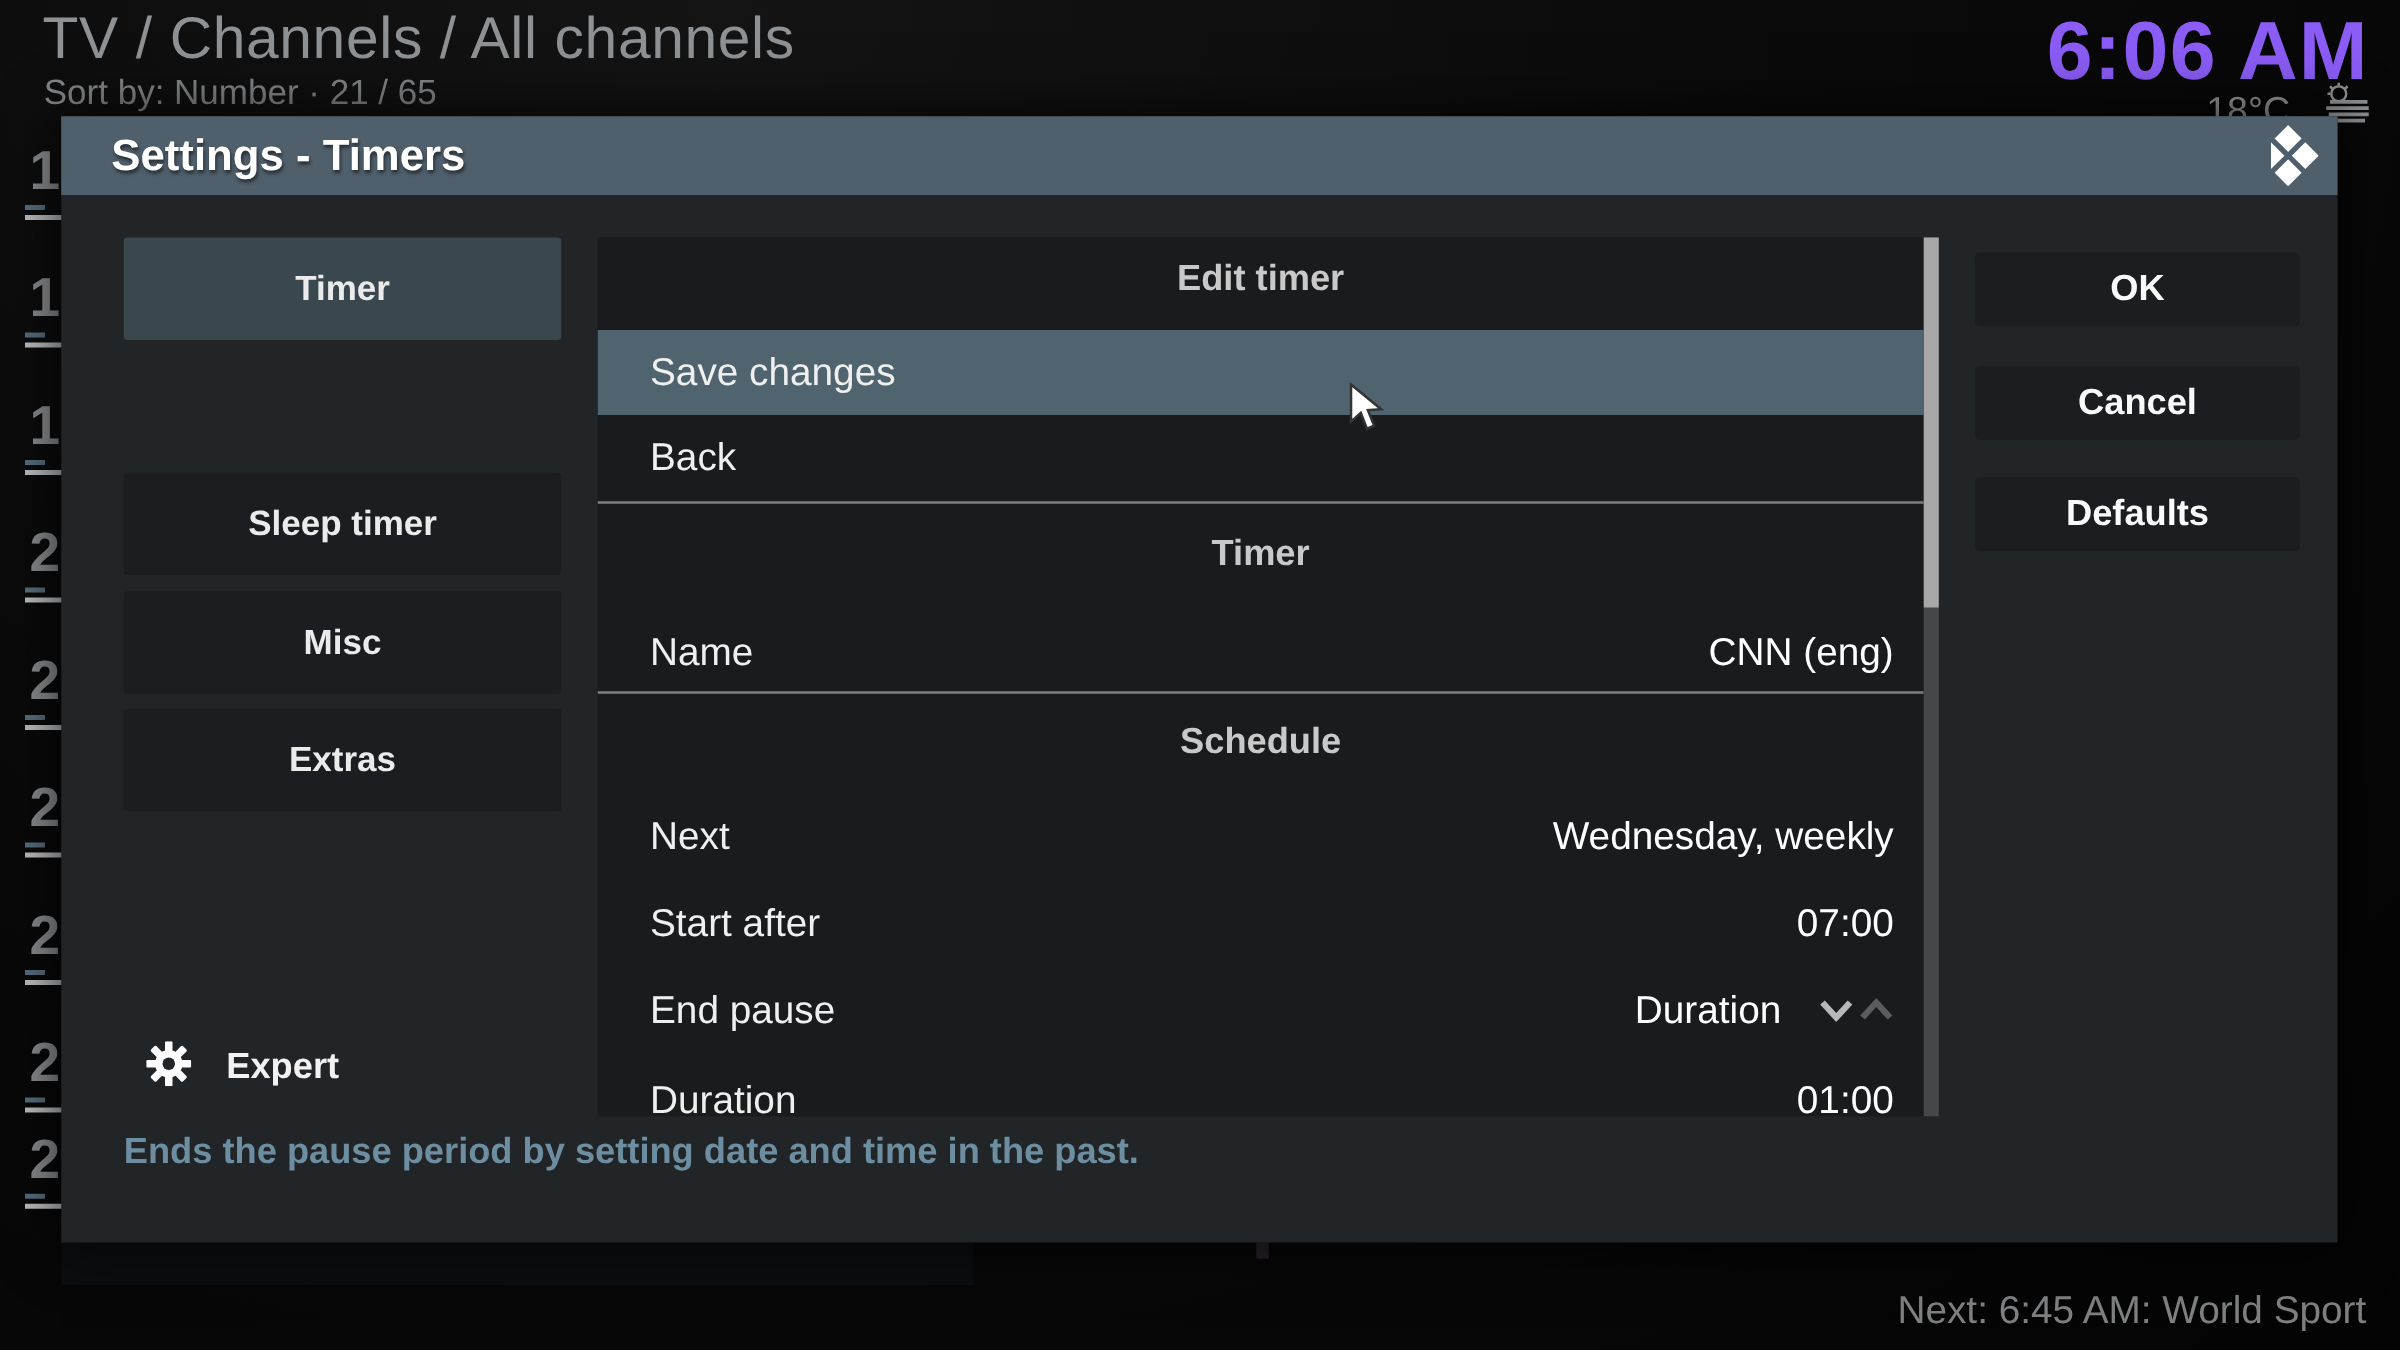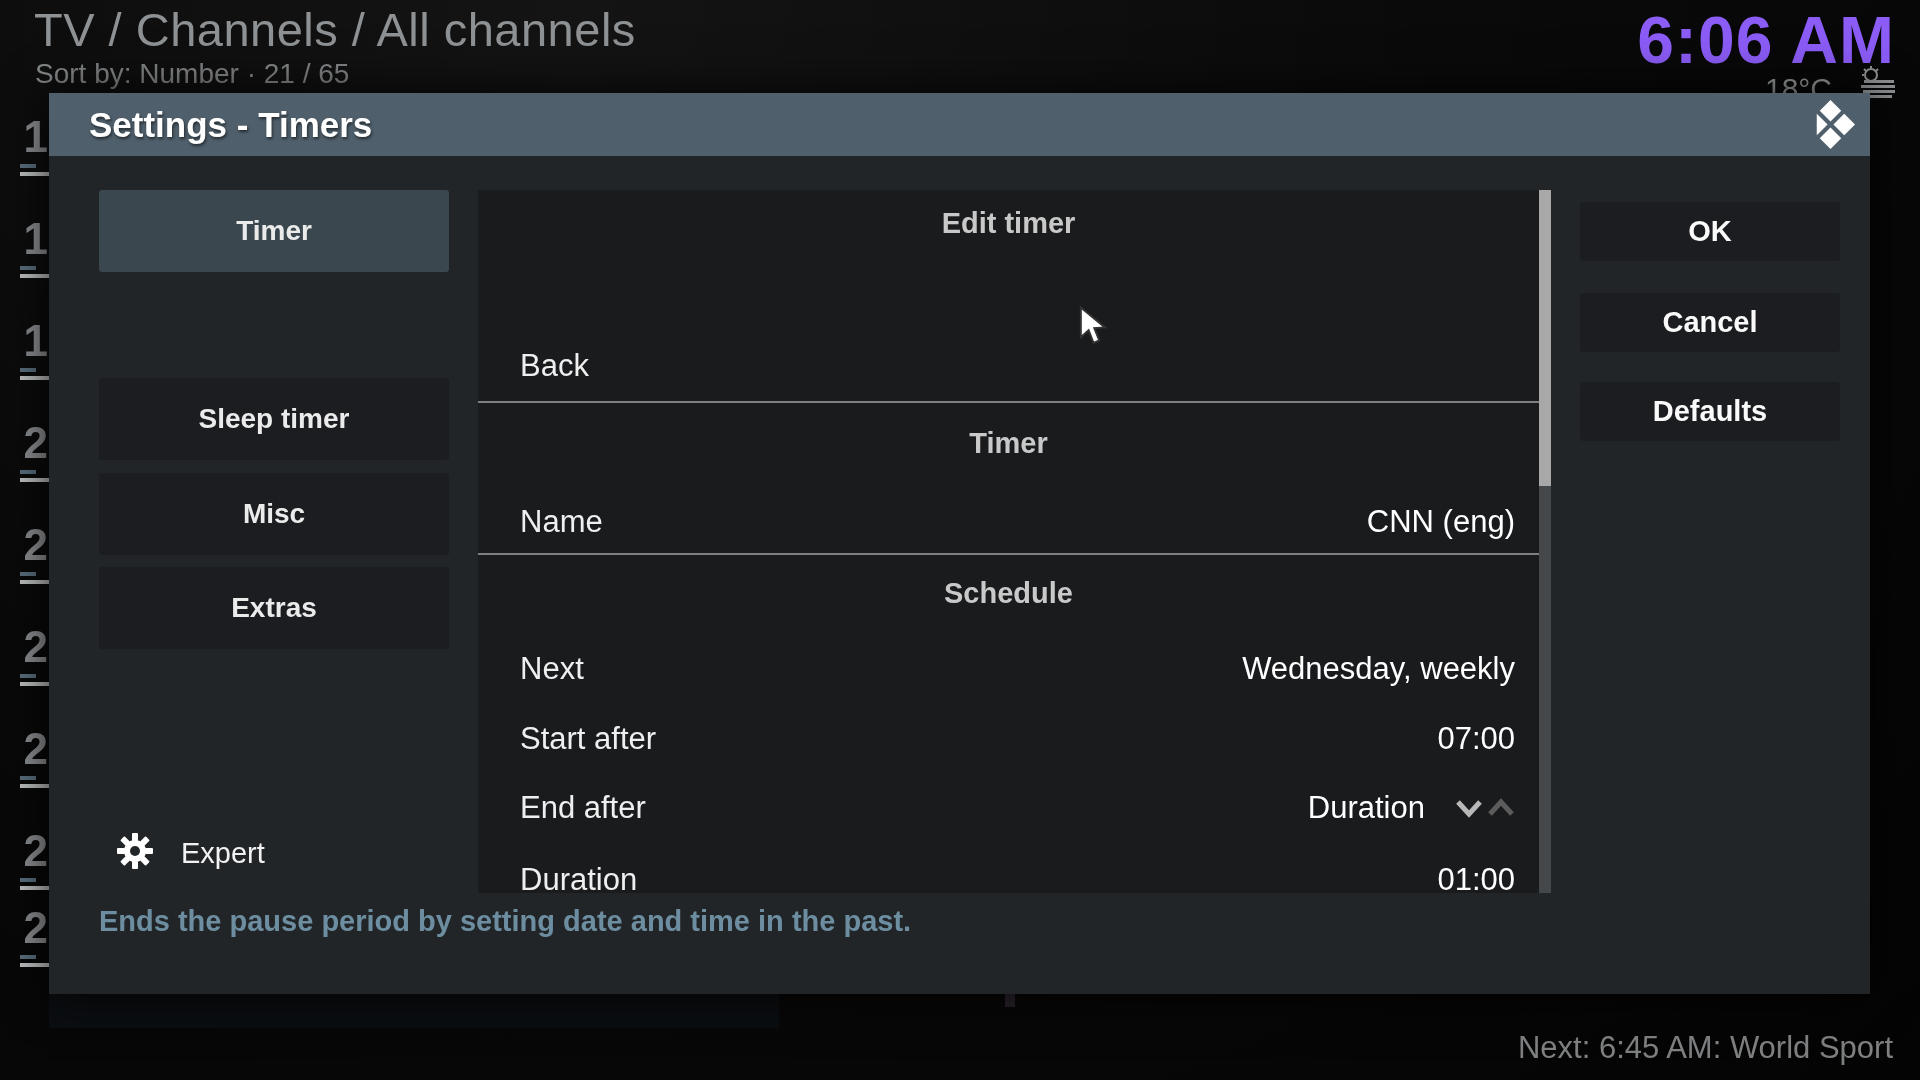--- a/index.html
+++ b/index.html
@@ -65,21 +65,21 @@
 
   .side-btn{
     position:absolute;left:50px;width:350px;height:82px;
     background:#1b1d20;border-radius:3px;
     display:flex;align-items:center;justify-content:center;
     font-size:28px;font-weight:bold;color:#ebebeb;cursor:pointer;
   }
   .side-btn.selected{ background:#3a474f; }
 
   .expert-row{ position:absolute;left:68px;top:741px;height:38px;display:flex;align-items:center; }
-  .expert-label{ margin-left:28px;font-size:29px;font-weight:normal;color:#f2f2f2; }
+  .expert-label{ margin-left:28px;font-size:29px;font-weight:bold;color:#f2f2f2; }
   .help-text{
     position:absolute;left:50px;top:812px;
     font-size:29px;font-weight:700;color:#6d8ea0;
   }
 
   .main-panel{
     position:absolute;left:429px;top:97px;width:1061px;height:703px;
     background:#191b1d;overflow:hidden;
   }
   .prow{ position:absolute;left:0;width:100%;display:flex;align-items:center;
@@ -216,20 +216,23 @@
       </svg>
     </span>
     <span class="expert-label">Expert</span>
   </div>
 
   <div class="help-text">Ends the pause period by setting date and time in the past.</div>
 
   <div class="main-panel">
     <div class="group-header" style="top:0;height:67px">Edit timer</div>
 
+    <div class="prow row-selected" style="top:74px;height:68px">
+      <span class="plabel">Save changes</span>
+    </div>
     <div class="prow" style="top:142px;height:68px">
       <span class="plabel">Back</span>
     </div>
 
     <div class="pdivider" style="top:211px"></div>
     <div class="group-header" style="top:222px;height:62px">Timer</div>
 
     <div class="prow" style="top:300px;height:63px">
       <span class="plabel">Name</span>
       <span class="pvalue">CNN (eng)</span>
@@ -240,21 +243,21 @@
 
     <div class="prow" style="top:447px;height:63px">
       <span class="plabel">Next</span>
       <span class="pvalue">Wednesday, weekly</span>
     </div>
     <div class="prow" style="top:517px;height:63px">
       <span class="plabel">Start after</span>
       <span class="pvalue">07:00</span>
     </div>
     <div class="prow" style="top:586px;height:64px">
-      <span class="plabel">End after</span>
+      <span class="plabel">End pause</span>
       <span class="pvalue">Duration</span>
       <span class="spinner-arrows">
         <svg width="28" height="22" viewBox="0 0 28 22">
           <polyline points="3,5 14,17 25,5" fill="none" stroke="#b8b8b8" stroke-width="5"></polyline>
         </svg>
         <svg width="28" height="22" viewBox="0 0 28 22">
           <polyline points="3,17 14,5 25,17" fill="none" stroke="#5c5c5c" stroke-width="5"></polyline>
         </svg>
       </span>
     </div>

